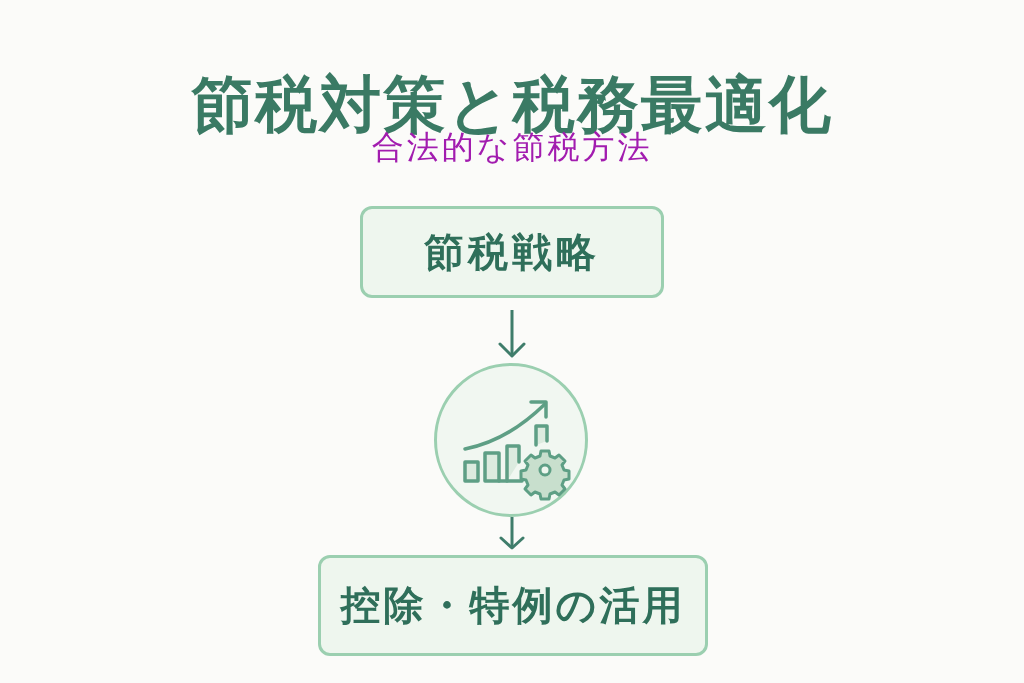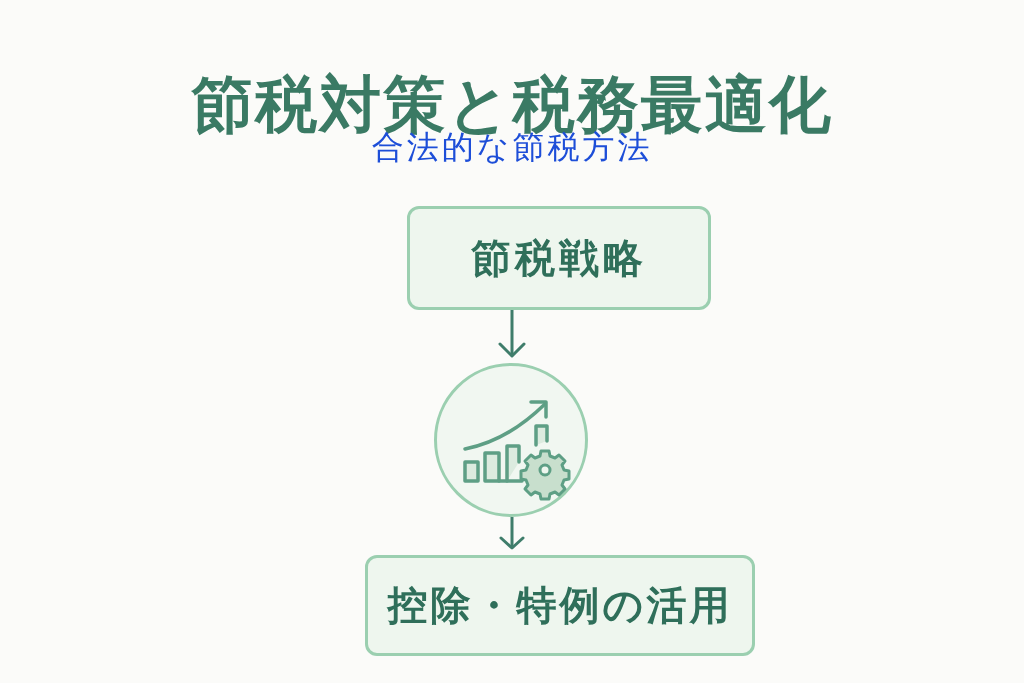--- a/index.html
+++ b/index.html
@@ -9,31 +9,31 @@
     font-family:"DejaVu Sans","Liberation Sans",sans-serif;
     position:relative;
   }
   .title {
     position:absolute; left:0; right:0; top:36px;
     text-align:center; font-size:62px; font-weight:bold;
     color:#3a7a64; letter-spacing:2px; line-height:1.2;margin-top:32px;
   }
   .subtitle {
     position:absolute; left:0; right:0; top:128px;
-    text-align:center; font-size:32px; color:#1d4ed8;
+    text-align:center; font-size:32px; color:#a21caf;
     letter-spacing:3px; line-height:1.2;
   }
   .box {
     position:absolute; background:#eef6ee;
     border:3px solid #9bcfb0; border-radius:12px;
     box-sizing:border-box; display:flex; align-items:center; justify-content:center;
     color:#2f6f5a; font-weight:bold;
   }
-  .box1 { left:360px; top:206px; width:304px; height:104px; font-size:40px; letter-spacing:4px;margin-left:47px; }
-  .box2 { left:318px; top:555px; width:390px; height:101px; font-size:40px; letter-spacing:3px;margin-left:47px; }
+  .box1 { left:360px; top:206px; width:304px; height:92px; font-size:40px; letter-spacing:4px; }
+  .box2 { left:318px; top:555px; width:390px; height:101px; font-size:40px; letter-spacing:3px; }
   svg.abs { position:absolute; }
   .circle {
     position:absolute; left:434px; top:363px; width:154px; height:154px;
     border-radius:50%; border:3px solid #9bcfb0; background:#f1f7f1;
     box-sizing:border-box;
   }
 </style>
 </head>
 <body>
 

